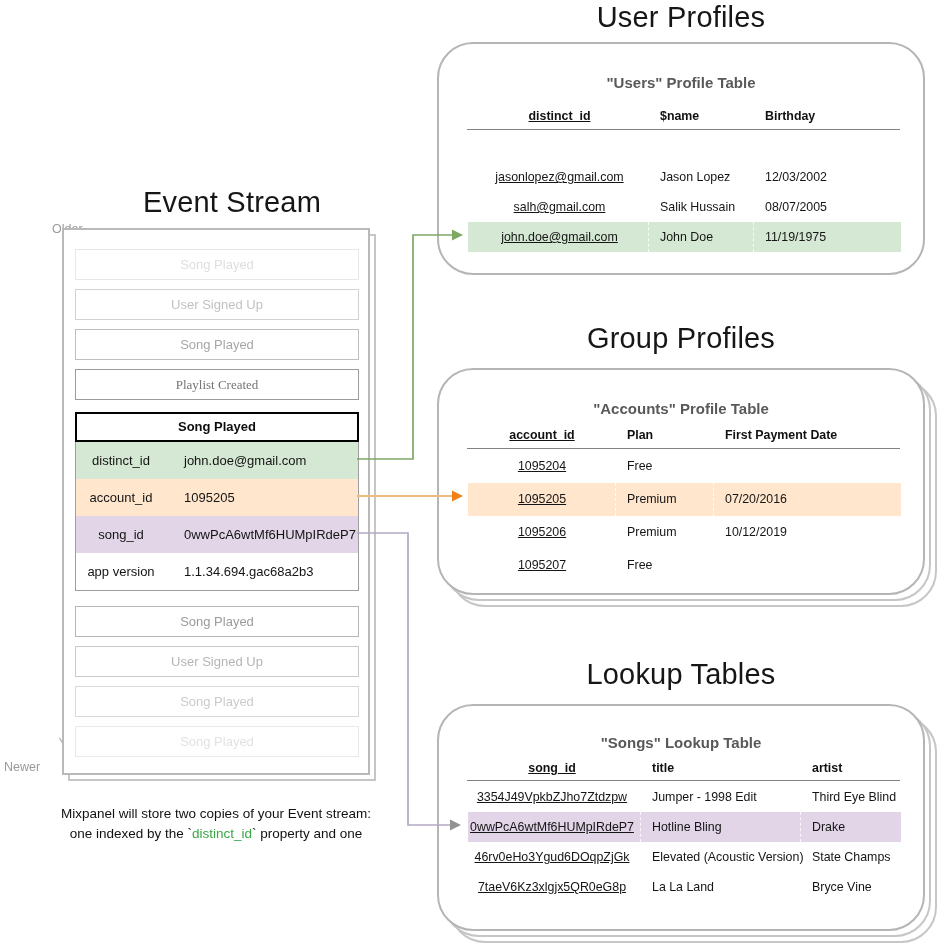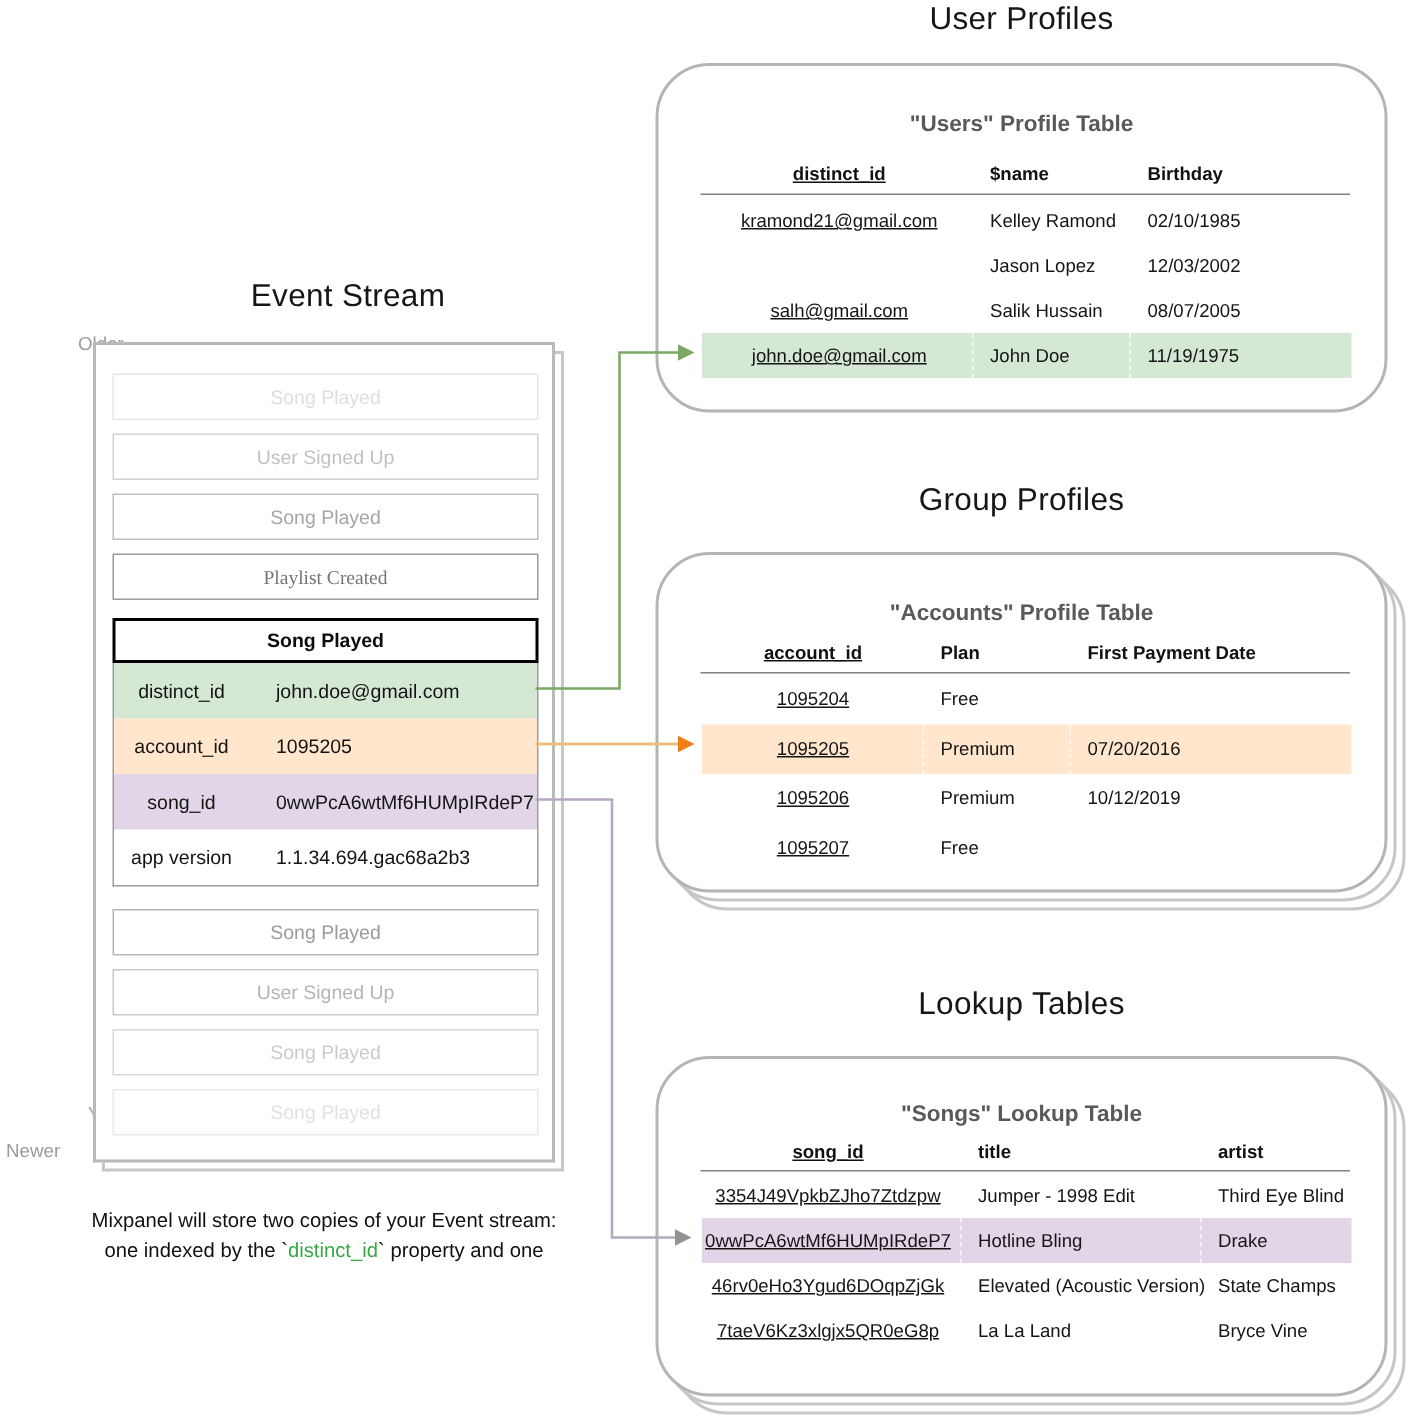--- a/index.html
+++ b/index.html
@@ -1,20 +1,20 @@
 <!DOCTYPE html>
 <html><head>
 <meta charset="utf-8">
 <style>
   html,body{margin:0;padding:0;background:#ffffff;}
   #canvas{
     position:relative;width:941px;height:951px;overflow:hidden;background:#fff;
     font-family:"Liberation Sans","DejaVu Sans",sans-serif;color:#1a1a1a;
   }
-  .big-title{position:absolute;width:488px;text-align:center;font-size:21px;color:#161616;letter-spacing:.2px;}
+  .big-title{position:absolute;width:488px;text-align:center;font-size:29px;color:#161616;letter-spacing:.2px;}
   .axis-label{position:absolute;font-size:12.5px;color:#9a9a9a;}
 
   
   .stack{position:absolute;background:#fff;border:2px solid #c6c6c6;box-sizing:border-box;}
   .r36{border-radius:36px;}
 
   
   #stream{position:absolute;left:62px;top:228px;width:308px;height:547px;background:#fff;border:2px solid #b9b9b9;box-sizing:border-box;}
   .ebox{position:absolute;left:11px;width:284px;height:31px;box-sizing:border-box;border:1px solid #8a8a8a;
         text-align:center;line-height:29px;font-size:13px;color:#5d5d5d;background:#fff;}
@@ -121,26 +121,22 @@
   <div class="big-title" style="left:437px;top:1px;">User Profiles</div>
 
   <div class="panel" style="top:42px;height:233px;--c1w:185px;--c2x:221px;--c3x:326px;">
     <div class="ptitle">"Users" Profile Table</div>
     <div class="thead" style="top:59px;height:26px;line-height:26px;">
       <span class="c1 colkey">distinct_id</span>
       <span class="c2">$name</span>
       <span class="c3">Birthday</span>
     </div>
     <div class="divider" style="top:85px;"></div>
-    <div class="trow" style="top:88px;height:30px;line-height:30px;">
-      <span class="c1 idcell">kramond21@gmail.com</span>
-      <span class="c2">Kelley Ramond</span>
-      <span class="c3">02/10/1985</span>
-    </div>
     <div class="trow" style="top:118px;height:30px;line-height:30px;">
+      <span class="c1 idcell">jasonlopez@gmail.com</span>
       <span class="c2">Jason Lopez</span>
       <span class="c3">12/03/2002</span>
     </div>
     <div class="trow" style="top:148px;height:30px;line-height:30px;">
       <span class="c1 idcell">salh@gmail.com</span>
       <span class="c2">Salik Hussain</span>
       <span class="c3">08/07/2005</span>
     </div>
     <div class="trow hl hl-green" style="top:178px;height:30px;line-height:30px;">
       <i class="sep sep2"></i>

